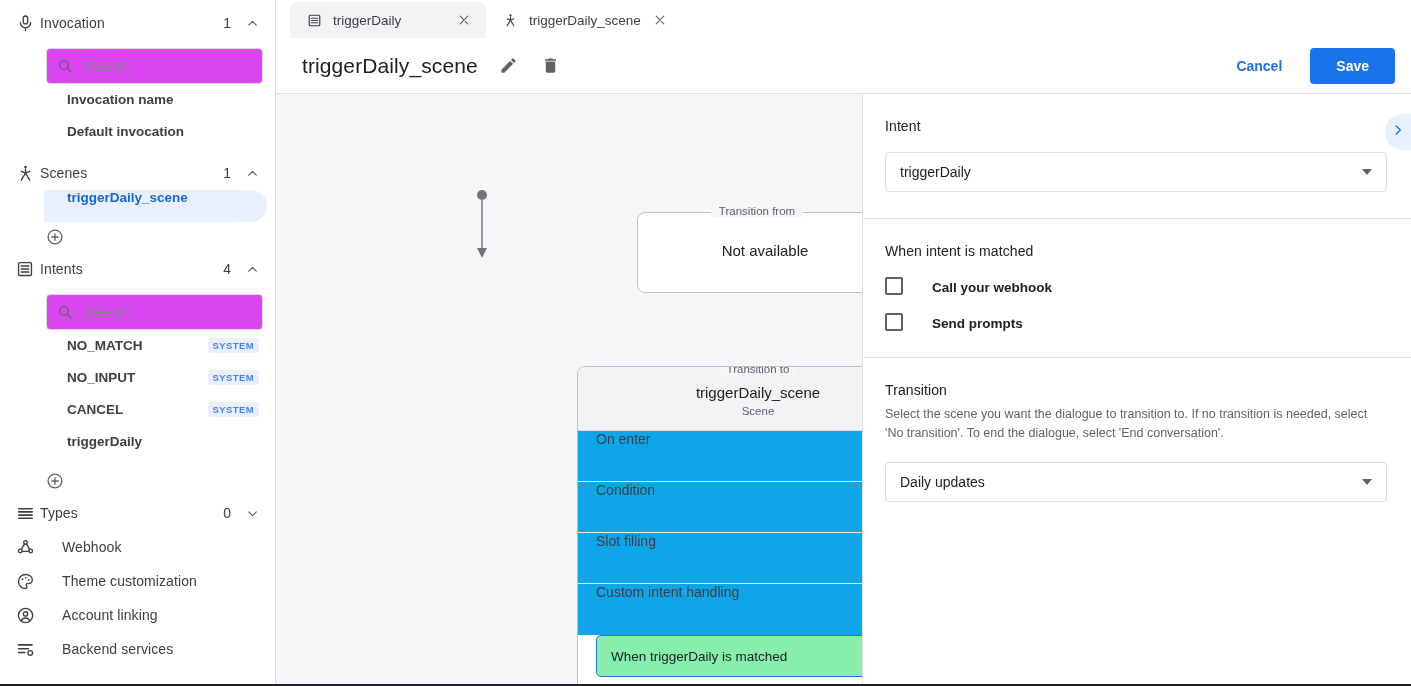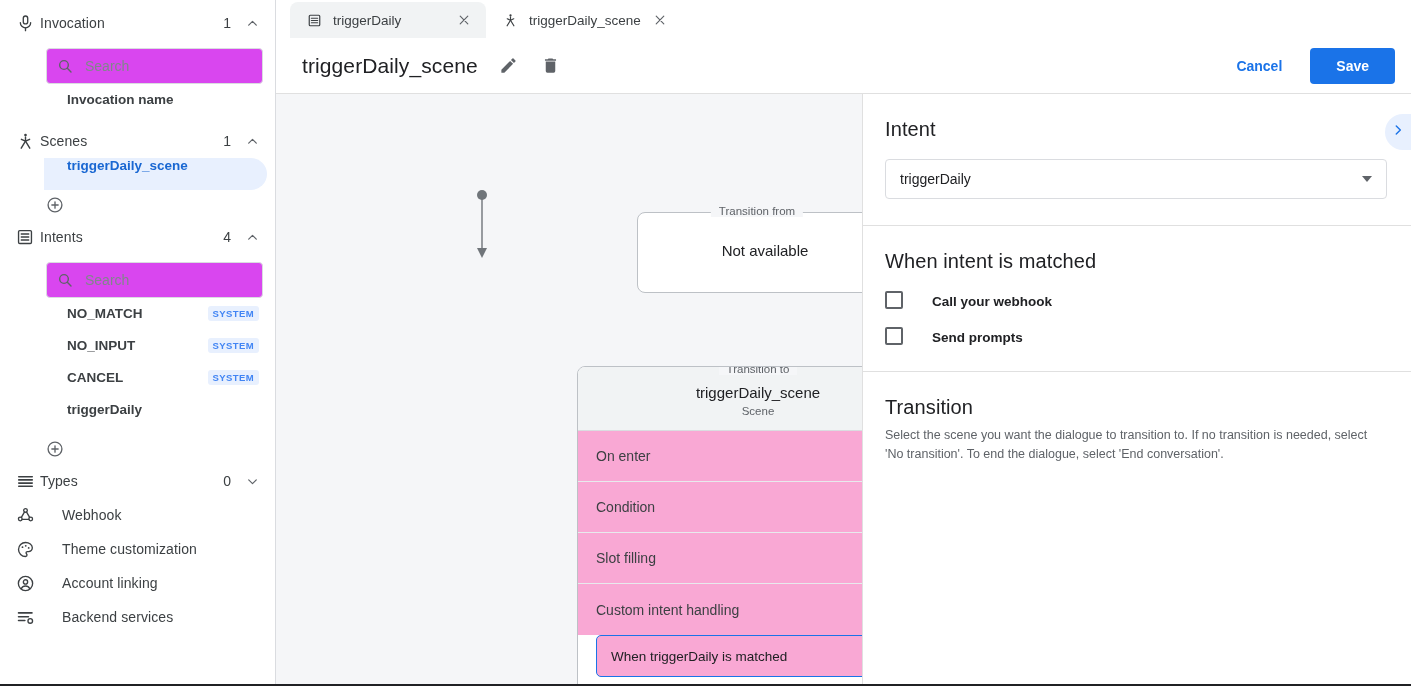--- a/index.html
+++ b/index.html
@@ -189,36 +189,36 @@
   .scene-head {
     background: #f1f3f4;
     padding: 17px 0 13px;
     text-align: center;
     border-bottom: 1px solid #dadce0;
   }
   .scene-head .sc-name { font-size: 15px; color: #202124; }
   .scene-head .sc-sub { font-size: 11.5px; color: #5f6368; margin-top: 4px; }
   .scene-row {
     height: 51px;
-    display: flex; align-items: center;
+    display: flex; align-items: flex-start;
     padding: 0 18px 0 18px;
     border-bottom: 1px solid #e8eaed;
     font-size: 14px;
     color: #3c4043;
     cursor: pointer;
-    background: #f9a8d4;
+    background: #0ea5e9;
   }
   .scene-row .lbl { flex: 1; }
   .scene-section { border-bottom: 1px solid #e8eaed; background:#fff; }
   .scene-section .scene-row { border-bottom: none; }
   .handler-chip {
     margin: 0 18px 14px 18px;
     height: 42px;
     border: 1px solid #1a73e8;
-    background: #f9a8d4;
+    background: #86efac;
     border-radius: 5px;
     display: flex; align-items: center;
     padding: 0 14px;
     font-size: 13.5px;
     color: #202124;
     cursor: pointer;
     position: relative;
   }
 
   svg.edges { position: absolute; inset: 0; width: 100%; height: 100%; pointer-events: none; }
@@ -227,21 +227,21 @@
   .rpanel {
     width: 549px; flex: 0 0 549px;
     background: #ffffff;
     border-left: 1px solid #e0e0e0;
     height: 100%;
     overflow: hidden;
     position: relative;
   }
   .rsection { padding: 24px 24px 26px 22px; border-bottom: 1px solid #e0e0e0; }
   .rsection.nb { border-bottom: none; }
-  .rtitle { font-size: 20px; color: #202124; margin: 0 0 18px 0; letter-spacing: .1px; }
+  .rtitle { font-size: 14px; color: #202124; margin: 0 0 18px 0; letter-spacing: .1px; }
   .rtitle.tight { margin-bottom: 7px; }
   .rdesc { font-size: 12.5px; color: #5f6368; line-height: 1.55; margin: 0 0 18px 0; max-width: 505px; }
   .rselect {
     height: 40px;
     border: 1px solid #dadce0;
     border-radius: 4px;
     display: flex; align-items: center;
     padding: 0 14px;
     font-size: 14px; color: #202124;
     cursor: pointer;
@@ -296,20 +296,23 @@
         <svg width="16" height="16" viewBox="0 0 24 24" fill="none" stroke="currentColor" stroke-width="2.1" stroke-linecap="round">
             <circle cx="10.5" cy="10.5" r="6.5"></circle>
             <path d="M15.5 15.5L21 21"></path>
           </svg>
       </span>
       <input placeholder="Search" style="">
     </div>
 
     <div class="sub-item">
       <span>Invocation name</span>
+    </div>
+    <div class="sub-item">
+      <span>Default invocation</span>
     </div>
 
     <div class="nav-group-head">
       <span class="nav-ico">
         <svg width="19" height="19" viewBox="0 0 24 24" fill="none" stroke="currentColor" stroke-width="1.8" stroke-linecap="round" stroke-linejoin="round">
           <circle cx="12" cy="3.8" r="1.7" fill="currentColor" stroke="none"></circle>
             <path d="M12 6.4v5.2"></path>
             <path d="M12 11.6L6.6 20.5"></path>
             <path d="M12 11.6l5.4 8.9"></path>
             <path d="M6.8 9.2L12 11.6l5.2-2.4"></path>
@@ -584,19 +587,23 @@
           </div>
           <div class="chkrow">
             <span class="chkbox"></span>
             <span class="chklabel">Send prompts</span>
           </div>
         </div>
 
         <div class="rsection nb">
           <div class="rtitle tight">Transition</div>
           <p class="rdesc">Select the scene you want the dialogue to transition to. If no transition is needed, select 'No transition'. To end the dialogue, select 'End conversation'.</p>
+          <div class="rselect">
+            <span class="v">Daily updates</span>
+            <span class="caret"></span>
+          </div>
         </div>
       </div>
     </div>
   </div>
 
   <div class="bottom-rule"></div>
 </div>
 
 </body></html>

